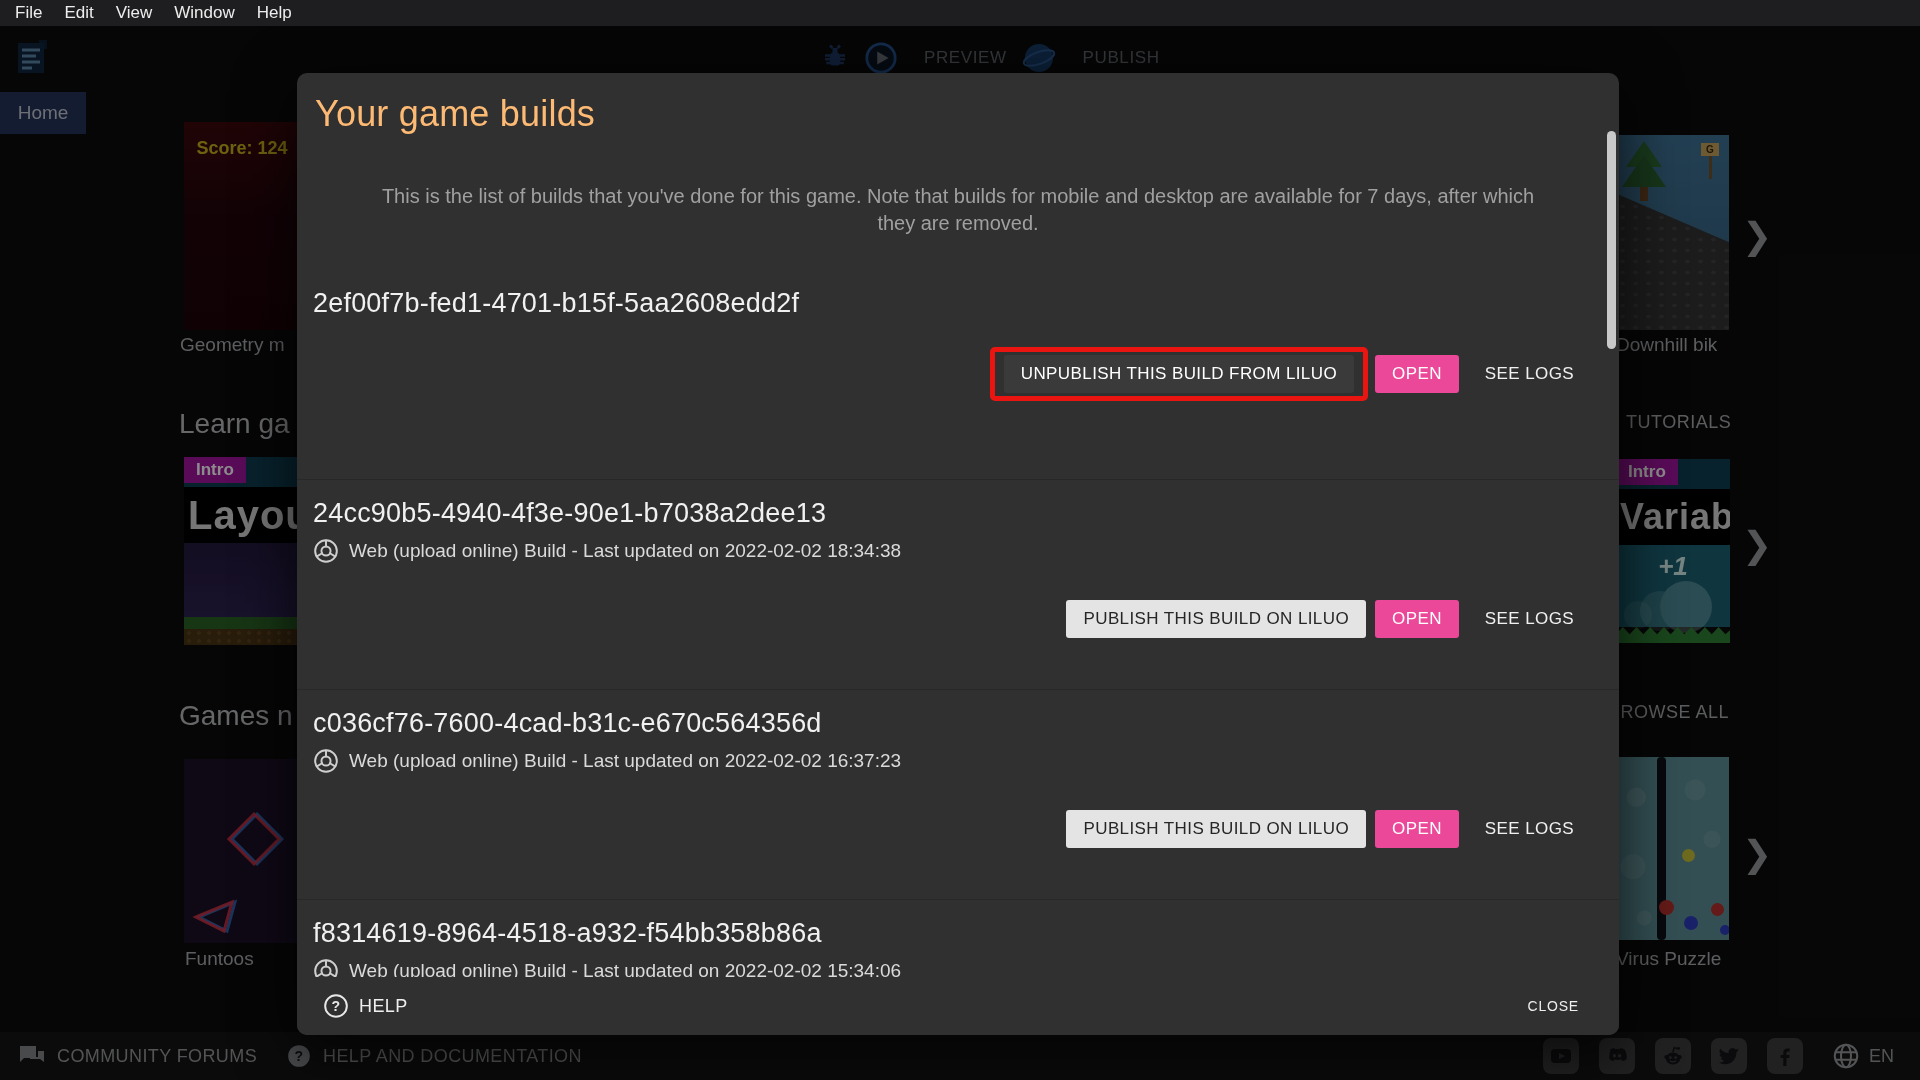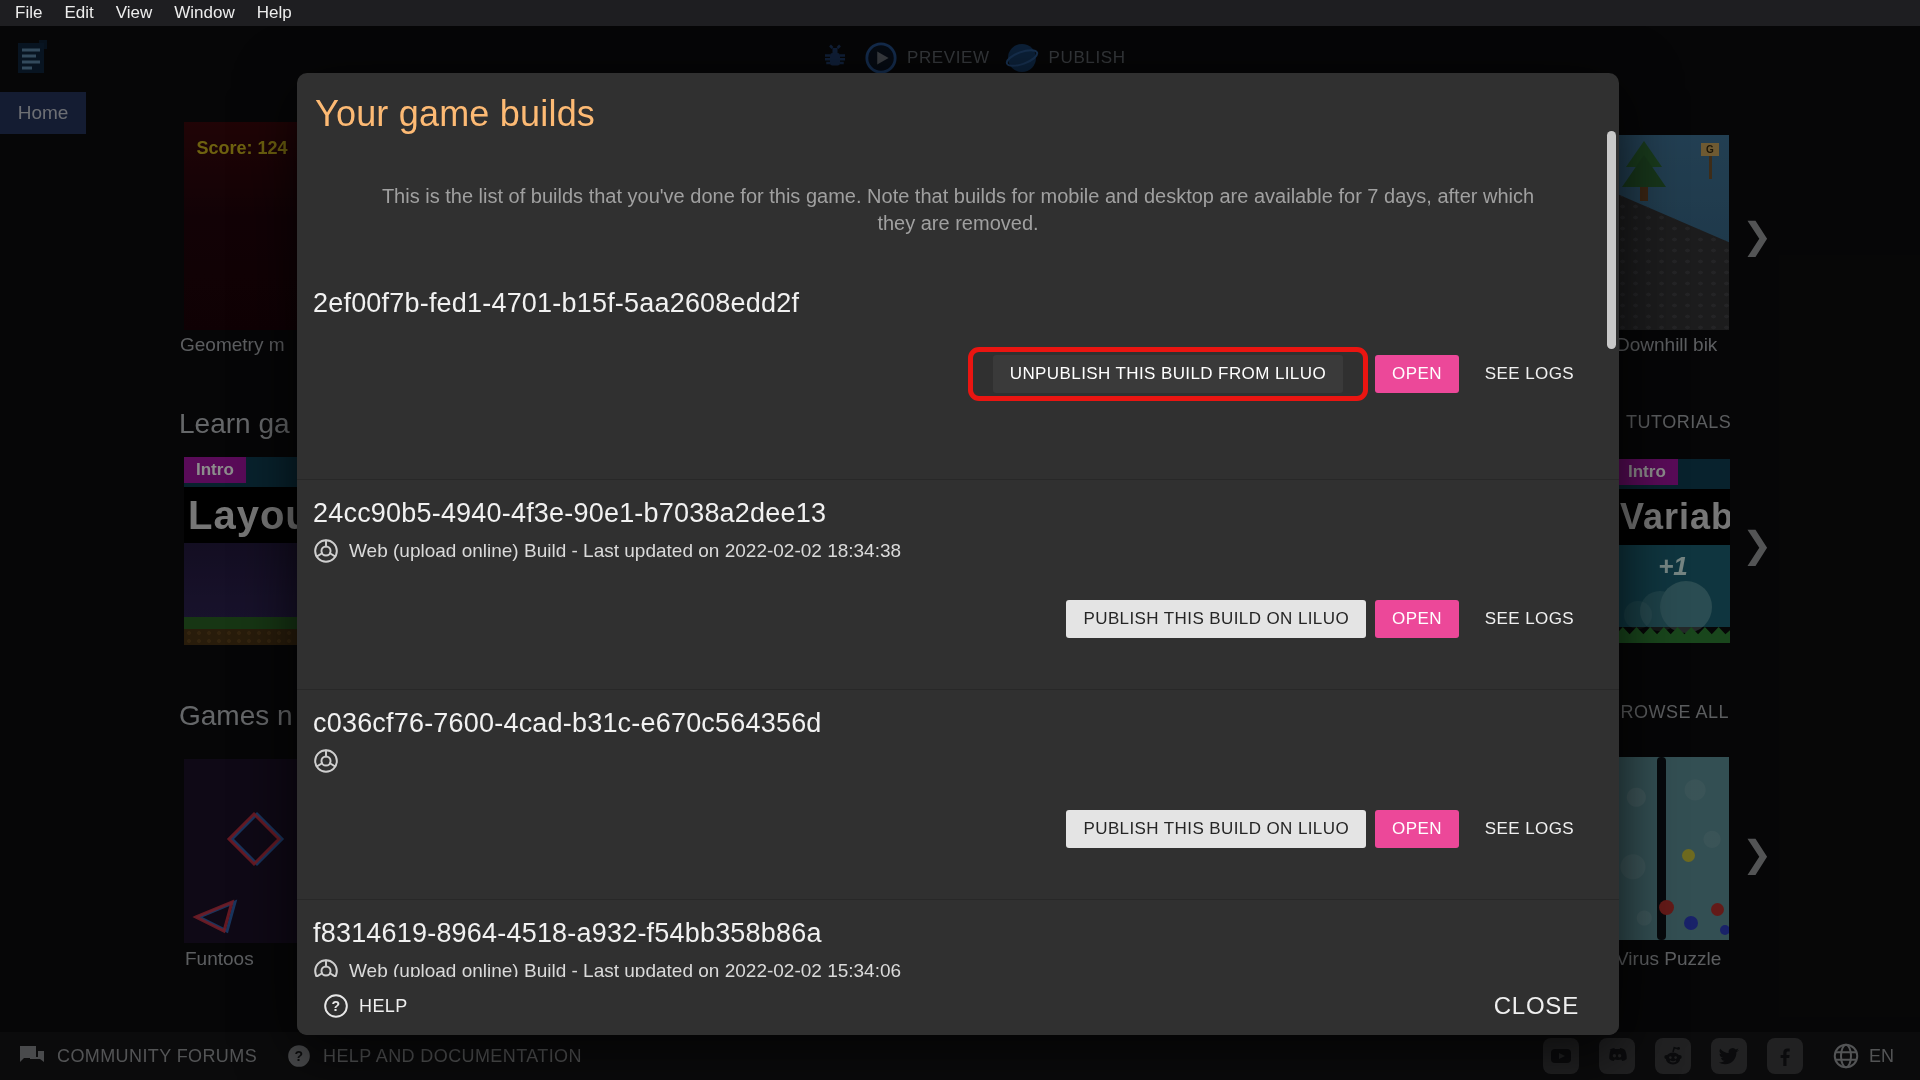--- a/index.html
+++ b/index.html
@@ -10,21 +10,21 @@
            align-items:center;padding-left:4px;z-index:20;}
   .menubar span{color:#ededed;font-size:17px;padding:0 11px;cursor:default;}
   
   .overlay{position:absolute;left:0;top:26px;right:0;bottom:0;background:rgba(0,0,0,.45);z-index:5;}
   
   .logo-icon{position:absolute;left:15px;top:37px;}
   .home-tab{position:absolute;left:0;top:92px;width:86px;height:42px;background:#25335c;color:#c6cad3;
             font-size:19px;display:flex;align-items:center;justify-content:center;}
   .toolbar-center{position:absolute;left:820px;top:40px;display:flex;align-items:center;gap:14px;}
   .tb-label{color:#62676d;font-size:17px;letter-spacing:.6px;}
-  .tb-group{display:flex;align-items:center;gap:9px;}
+  .tb-group{display:flex;align-items:center;gap:26px;}
   
   .thumb{position:absolute;overflow:hidden;}
   .t-red{left:184px;top:122px;width:116px;height:208px;background:linear-gradient(#3c090c,#22050b 45%,#1d0309);}
   .score{display:block;text-align:center;margin-top:16px;color:#c9b31d;font-weight:bold;font-size:18px;}
   .cap{position:absolute;color:#a8abb0;font-size:19px;white-space:nowrap;}
   .heading{position:absolute;color:#b9bcc0;font-size:28px;white-space:nowrap;}
   .subheading{position:absolute;color:#a6a9ad;font-size:18px;letter-spacing:.5px;white-space:nowrap;}
   .t-tut{display:flex;flex-direction:column;}
   .tut-top{height:30px;background:#0f3f52;position:relative;}
   .badge{position:absolute;left:0;top:0;height:26px;padding:0 12px;background:#a315a0;color:#fff;
@@ -79,25 +79,25 @@
   .build-item.last{height:auto;border-bottom:none;}
   .build-id{color:#f1f1f1;font-size:27px;font-weight:400;letter-spacing:.2px;line-height:31px;}
   .build-sub{display:flex;align-items:center;gap:10px;margin-top:9px;color:#dadada;font-size:19px;line-height:26px;}
   .actions{display:flex;justify-content:flex-end;align-items:center;gap:9px;margin-top:36px;}
   .btn{display:inline-flex;align-items:center;justify-content:center;height:38px;padding:0 17px;font-size:17px;
        letter-spacing:.4px;border-radius:3px;white-space:nowrap;cursor:pointer;border:none;}
   .btn-dark{background:#3a3a3a;color:#fff;}
   .btn-light{background:#e4e4e4;color:#262626;}
   .btn-blue{background:#ec4899;color:#fff;font-weight:400;}
   .btn-text{background:transparent;color:#f0f0f0;}
-  .annotation{display:inline-flex;border:5px solid #ea1511;padding:3px 20px;margin:-8px -2px;border-radius:11px;}
+  .annotation{display:inline-flex;border:5px solid #ea1511;padding:3px 9px;margin:-8px -2px;border-radius:5px;}
   .dlg-actions{position:absolute;left:0;right:0;bottom:0;height:58px;background:#303030;display:flex;
                align-items:center;justify-content:space-between;padding:0 26px;box-sizing:border-box;}
   .help-btn{display:flex;align-items:center;gap:10px;color:#efefef;font-size:18px;letter-spacing:.4px;cursor:pointer;}
-  .close-btn{color:#efefef;font-size:24px;letter-spacing:.8px;cursor:pointer;padding:8px 14px;}
+  .close-btn{color:#efefef;font-size:14px;letter-spacing:.8px;cursor:pointer;padding:8px 14px;}
   .scroll-thumb{position:absolute;right:3px;top:58px;width:9px;height:218px;background:#c9c9c9;border-radius:5px;}
 </style>
 </head>
 <body>
 
 <div class="screen">
 
   <div class="menubar">
     <span>File</span>
     <span>Edit</span>
@@ -336,20 +336,21 @@
       <div class="build-sub">
         <span style="display:inline-flex;">
           <svg width="26" height="26" viewBox="0 0 24 24">
               <g fill="none" stroke="#cfcfcf" stroke-width="1.8" stroke-linecap="round">
                 <circle cx="12" cy="12" r="10"></circle>
                 <circle cx="12" cy="12" r="4.2"></circle>
                 <path d="M12 7.8V2.2M8.4 14.1l-4.8 2.8M15.6 14.1l4.8 2.8"></path>
               </g>
             </svg>
         </span>
+        <span>Web (upload online) Build - Last updated on 2022-02-02 16:37:23</span>
       </div>
       <div class="actions">
         <button class="btn btn-light">PUBLISH THIS BUILD ON LILUO</button>
         <button class="btn btn-blue">OPEN</button>
         <button class="btn btn-text">SEE LOGS</button>
       </div>
     </div>
 
     <div class="build-item last">
       <div class="build-id">f8314619-8964-4518-a932-f54bb358b86a</div>

